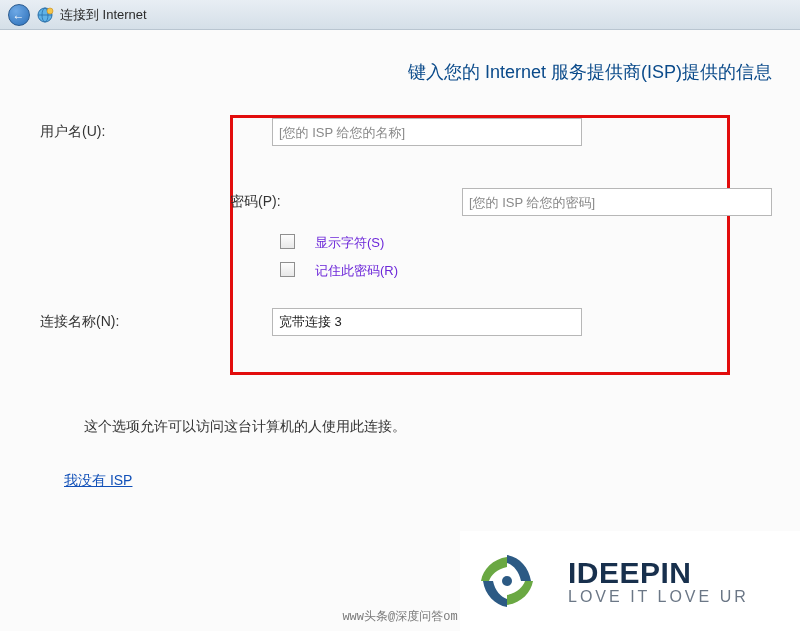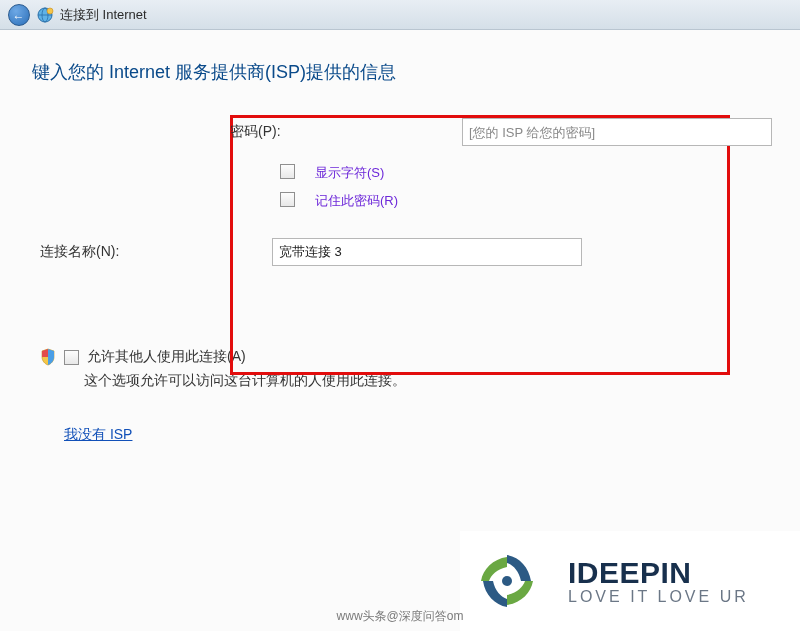--- a/index.html
+++ b/index.html
@@ -39,20 +39,21 @@
       background: #fbfbfb;
       height: calc(100% - 30px);
       padding: 30px 28px 20px 32px;
       position: relative;
     }
     .heading {
       color: #0a4a8a;
       font-size: 18px;
       font-weight: 400;
       margin-bottom: 28px;
+      text-align: right;
     }
     .form-area {
       position: relative;
       padding: 6px 0 10px 0;
     }
     .highlight-box {
       position: absolute;
       left: 230px;
       top: 85px;
       width: 500px;
@@ -148,20 +149,21 @@
     .brand-text { font-size: 30px; font-weight: 700; color: #18304d; letter-spacing: 0.5px; }
     .brand-sub { font-size: 16px; color: #6b7786; letter-spacing: 3px; margin-top: -2px; }
     .watermark {
       position: absolute;
       bottom: 6px;
       left: 50%;
       transform: translateX(-50%);
       font-size: 12px;
       color: #7a7a7a;
       z-index: 5;
+      font-family: Liberation Mono, monospace;
     }
   </style>
 </head>
 <body>
 
 <div class="titlebar">
   <div class="back-btn">
     <span class="back-arrow">←</span>
   </div>
   <span class="tb-icon">
@@ -176,20 +178,26 @@
 </div>
 
 <div class="window-body">
 
   <div class="heading">键入您的 Internet 服务提供商(ISP)提供的信息</div>
 
   <div class="highlight-box"></div>
 
   <div class="form-area">
 
+    <div class="row">
+      <div class="label">用户名(U):</div>
+      <div class="field">
+        <input type="text" placeholder="[您的 ISP 给您的名称]" style="">
+      </div>
+    </div>
 
     <div class="row" style="margin-bottom:18px;justify-content:flex-end;">
       <div class="label">密码(P):</div>
       <div class="field">
         <input type="text" placeholder="[您的 ISP 给您的密码]" style="">
       </div>
     </div>
 
     <div class="check-row">
       <span class="checkbox"></span>
@@ -205,31 +213,20 @@
     <div class="row" style="margin-bottom:12px;">
       <div class="label">连接名称(N):</div>
       <div class="field">
         <input type="text" value="宽带连接 3" style="">
       </div>
     </div>
 
   </div>
 
   <div class="lower">
-    <div class="allow-row">
-      <span class="shield">
-        <svg viewBox="0 0 16 18" width="16" height="18">
-          <path d="M8 1 L14 3 V9 C14 13 11 16 8 17 C5 16 2 13 2 9 V3 Z" fill="#f3c648" stroke="#c49018" stroke-width="0.6"></path>
-          <path d="M8 1 L14 3 V9 C14 13 11 16 8 17 V1 Z" fill="#4a9ee6"></path>
-          <path d="M8 1 L2 3 V9 L8 9 Z" fill="#e34b4b"></path>
-        </svg>
-      </span>
-      <span class="checkbox"></span>
-      <span>允许其他人使用此连接(A)</span>
-    </div>
     <div class="allow-desc">这个选项允许可以访问这台计算机的人使用此连接。</div>
 
     <a class="link">我没有 ISP</a>
   </div>
 
   <div class="brand">
     <span class="brand-logo">
       <svg viewBox="0 0 70 70" width="70" height="70">
         <g transform="translate(35,35)">
           <path d="M0,-26 C12,-24 22,-14 24,0 L14,0 C12,-10 6,-16 0,-18 Z" fill="#2c5a84"></path>

